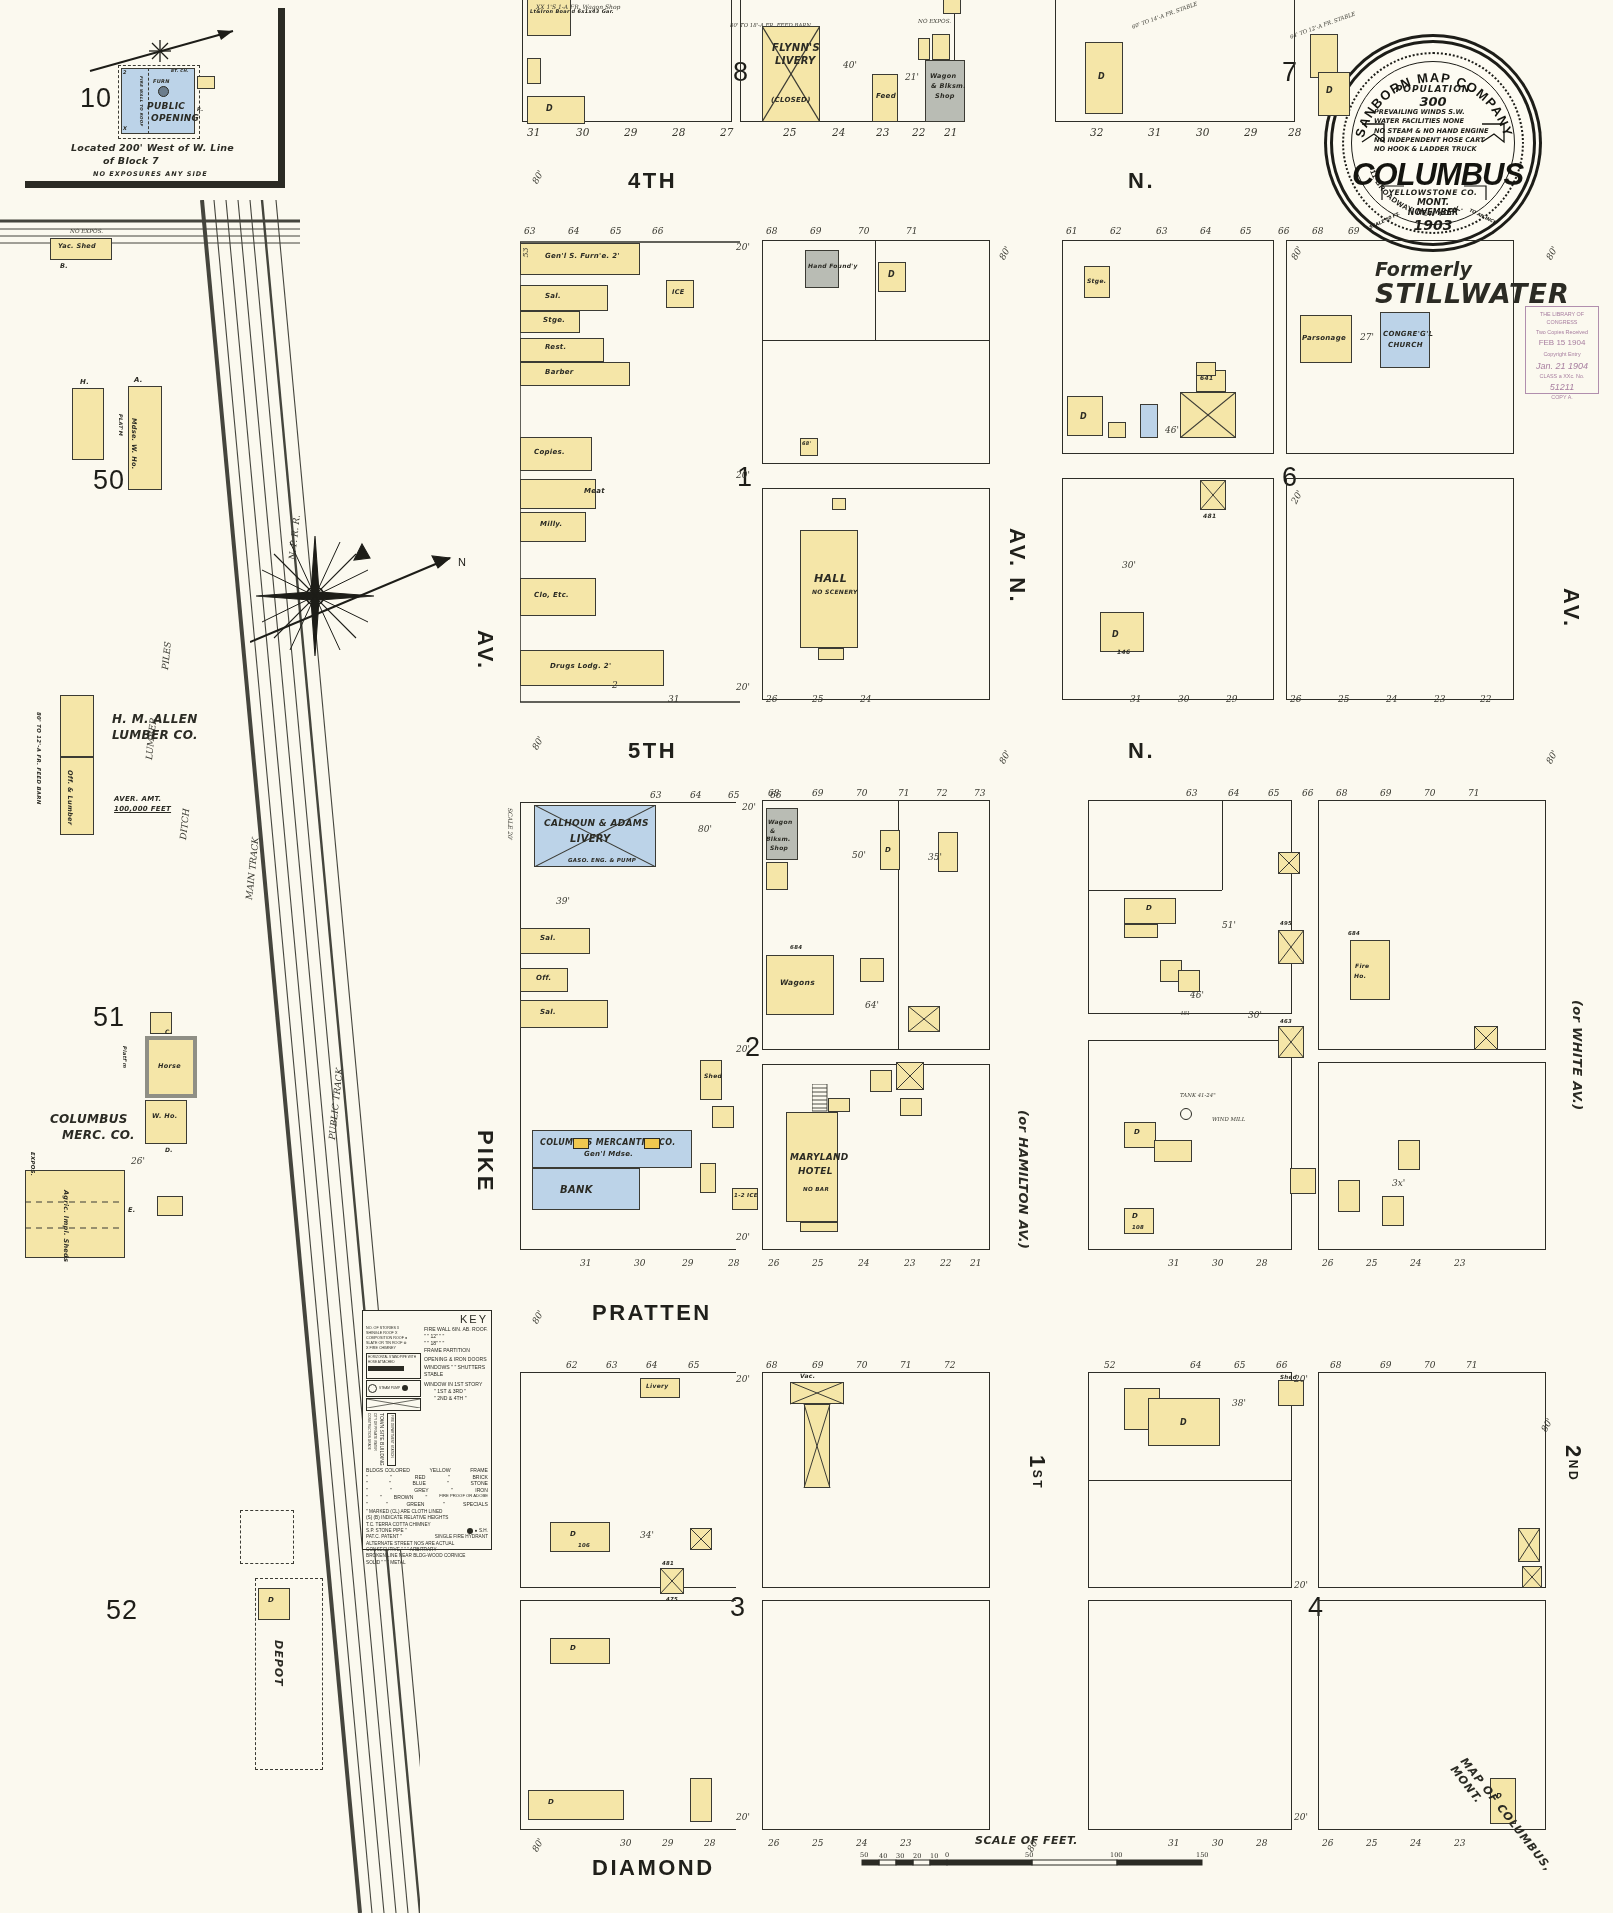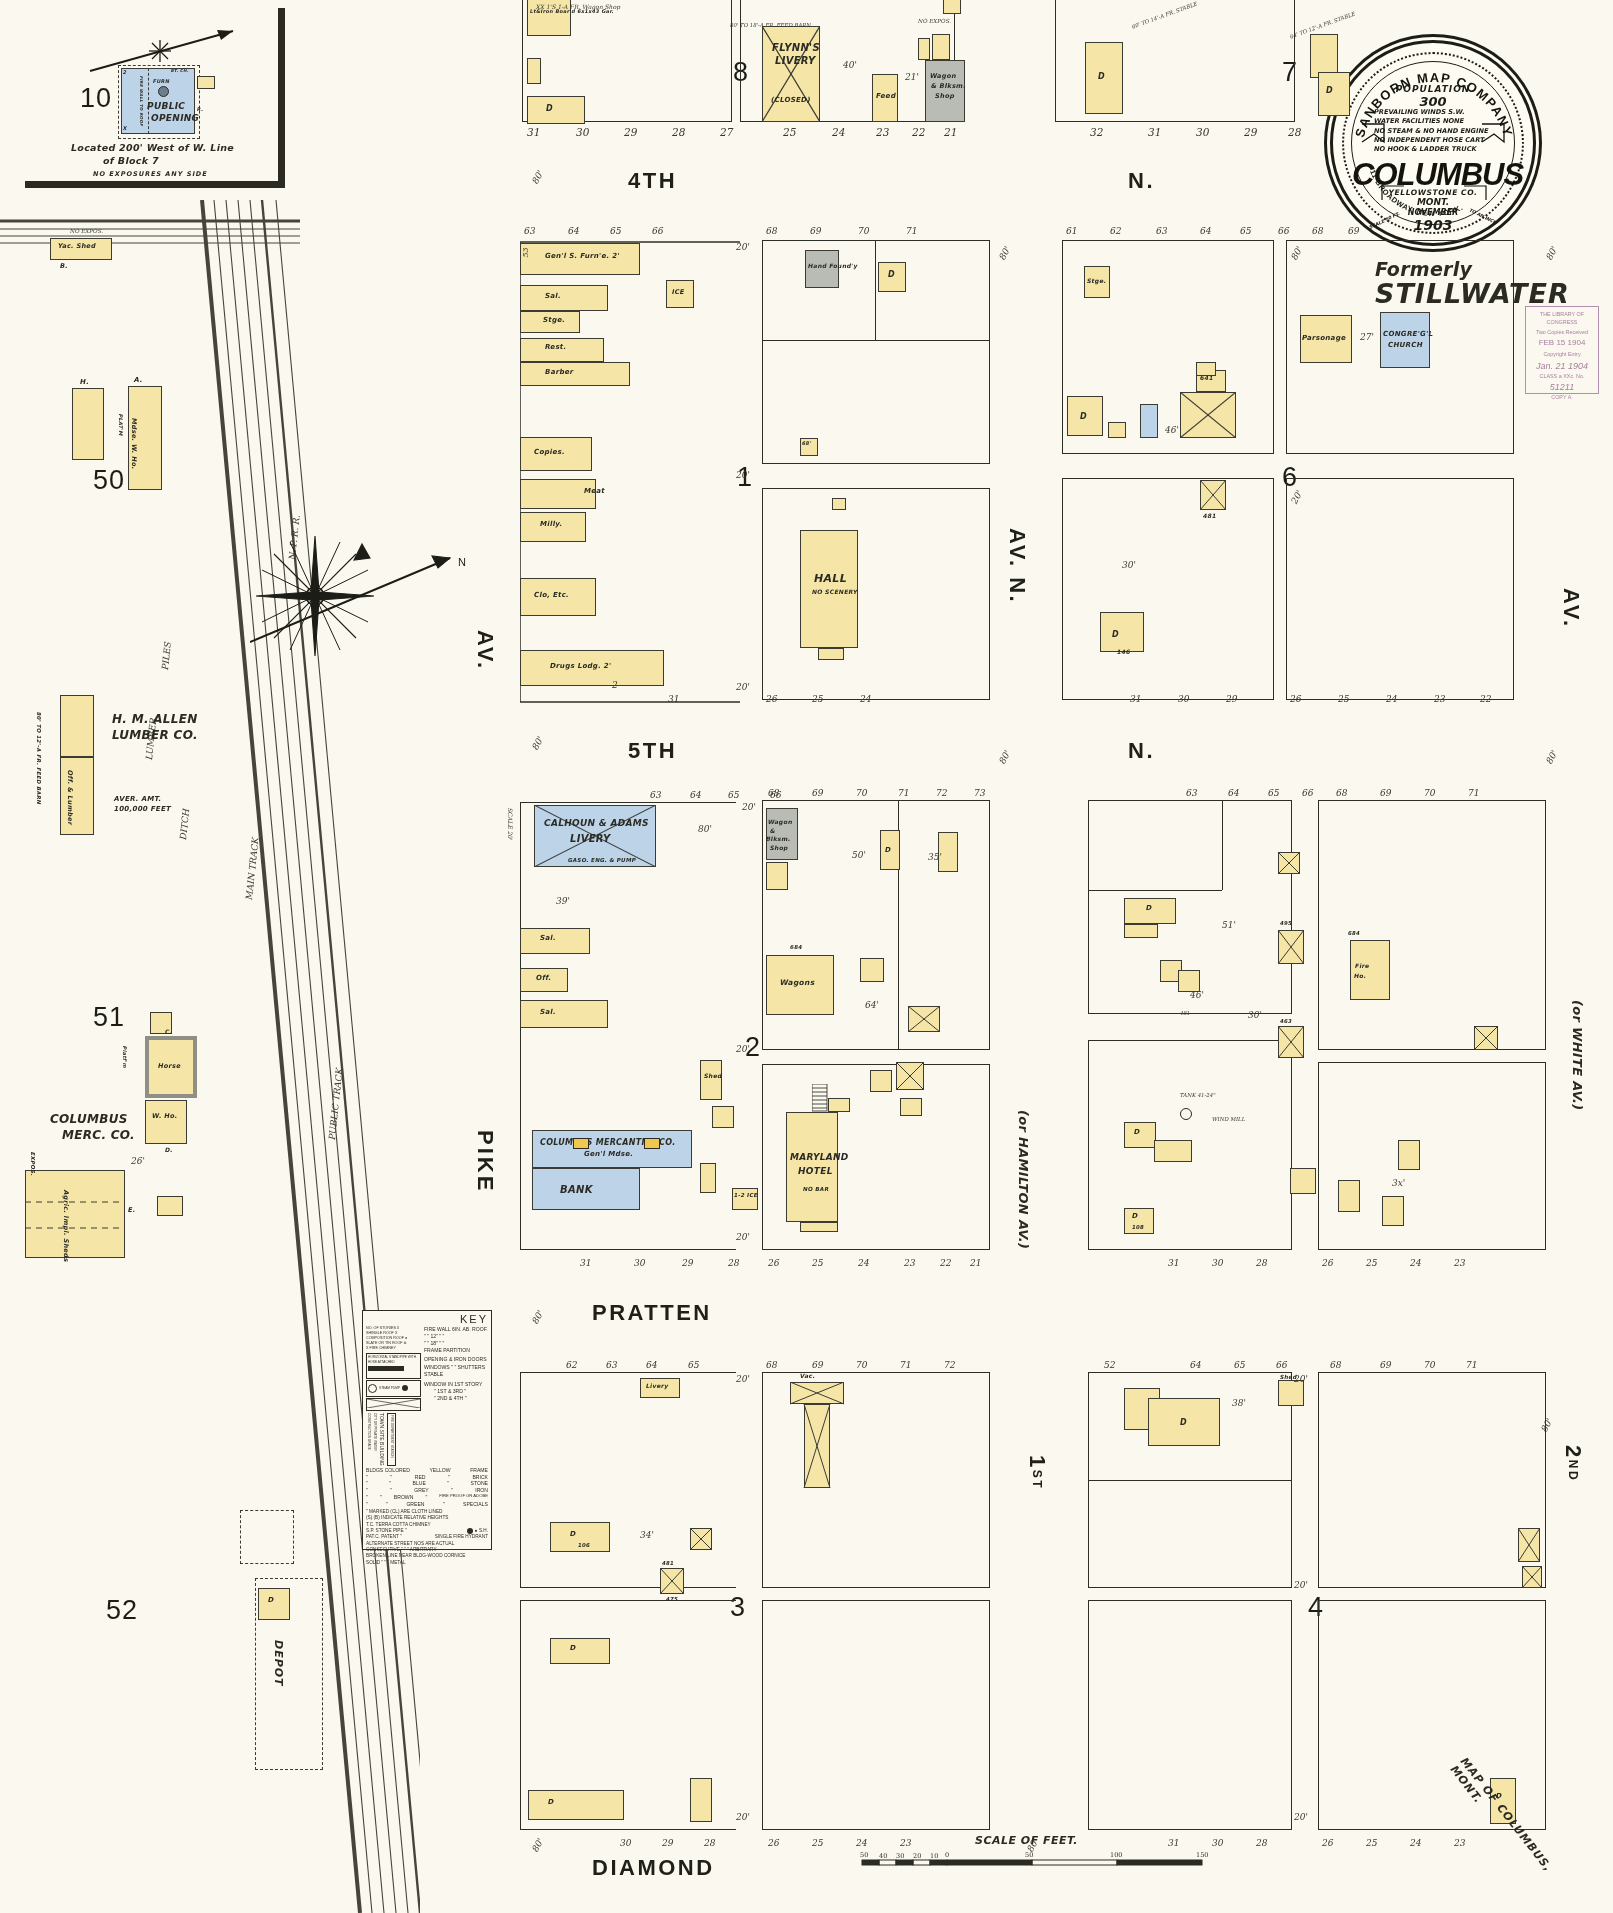--- a/index.html
+++ b/index.html
@@ -723,21 +723,21 @@
   <div class="hand abs" style="left:60px;top:262px;font-size:6.5px;">B.</div>
   <div class="dim abs" style="left:70px;top:228px;font-size:5.6px;">NO EXPOS.</div>
 
   <div class="blk" style="left:60px;top:695px;width:34px;height:62px;"></div>
   <div class="blk" style="left:60px;top:757px;width:34px;height:78px;"></div>
   <div class="hand abs" style="left:66px;top:770px;font-size:6.5px;writing-mode:vertical-rl;">Off. &amp; Lumber</div>
   <div class="hand abs" style="left:36px;top:712px;font-size:5.4px;writing-mode:vertical-rl;">80' TO 12'-A FR. FEED BARN</div>
   <div class="hand abs" style="left:112px;top:712px;font-size:12px;">H. M. ALLEN</div>
   <div class="hand abs" style="left:112px;top:728px;font-size:12px;">LUMBER CO.</div>
   <div class="hand abs" style="left:114px;top:795px;font-size:7px;">AVER. AMT.</div>
-  <div class="hand abs" style="left:114px;top:805px;font-size:7px;">100,000 FEET</div>
+  <div class="hand abs" style="left:114px;top:805px;font-size:7px;text-decoration:underline;">100,000 FEET</div>
 
   <div class="blk" style="left:150px;top:1012px;width:22px;height:22px;"></div>
   <div class="abs" style="left:145px;top:1036px;width:52px;height:62px;border:4px solid #8f8f85;background:#f5e6a8;box-sizing:border-box;"></div>
   <div class="hand abs" style="left:158px;top:1062px;font-size:6.5px;">Horse</div>
   <div class="hand abs" style="left:165px;top:1028px;font-size:6px;">C.</div>
   <div class="blk" style="left:145px;top:1100px;width:42px;height:44px;"></div>
   <div class="hand abs" style="left:152px;top:1112px;font-size:6.5px;">W. Ho.</div>
   <div class="hand abs" style="left:165px;top:1146px;font-size:6px;">D.</div>
   <div class="hand abs" style="left:122px;top:1046px;font-size:5px;writing-mode:vertical-rl;">Platf'm</div>
   <div class="hand abs" style="left:50px;top:1112px;font-size:12px;">COLUMBUS</div>

